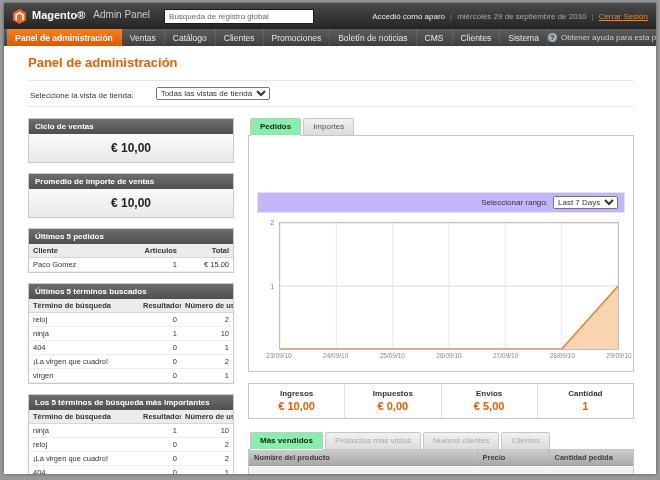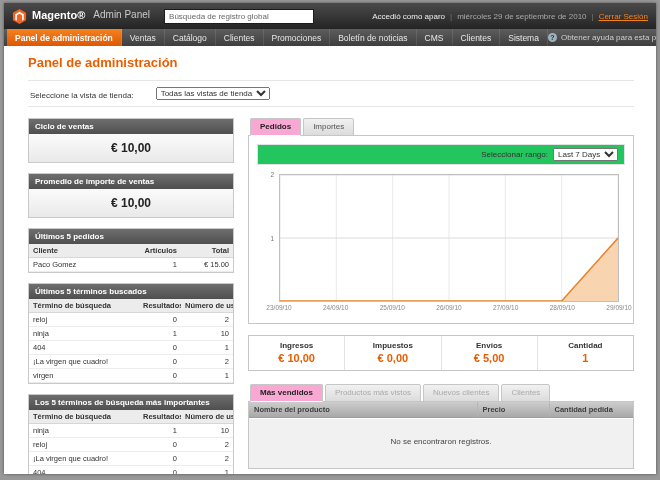--- a/index.html
+++ b/index.html
@@ -98,29 +98,29 @@
   td.num, thead td.num { text-align: right; }
   .side-table td:nth-child(2) { width: 42px; }
   .side-table td:nth-child(3) { width: 52px; }
   
   .tabs { display: flex; gap: 2px; position: relative; z-index: 2; padding-left: 2px; margin-bottom: -1px; }
   .tab {
     font-size: 8px; padding: 3px 9px 4px; cursor: pointer;
     border: 1px solid #c6c6c6; border-radius: 2px 2px 0 0;
     background: linear-gradient(#f1f1f1, #dcdcdc); color: #555; white-space: nowrap;
   }
-  .tab.active { background: #f9a8d4; border-bottom-color: #fff; font-weight: bold; color: #222; }
+  .tab.active { background: #86efac; border-bottom-color: #fff; font-weight: bold; color: #222; }
   .tab.disabled { color: #a9a9a9; }
   .panel { border: 1px solid #c6c6c6; background: #fff; padding: 8px; }
   
   .chart-toolbar {
     display: flex; justify-content: flex-end; align-items: center; gap: 5px;
     font-size: 8px; color: #333;
-    background: #22c55e; border: 1px solid #e2e2e2;
-    padding: 3px 6px; margin-bottom: 9px;
+    background: #c4b5fd; border: 1px solid #e2e2e2;
+    padding: 3px 6px; margin-bottom: 9px; margin-top: 48px;
   }
   .chart-area { position: relative; margin: 2px 6px 0 6px; }
   .y-labels { position: absolute; left: 0; top: 0; height: 128px; width: 15px; }
   .y-labels span {
     position: absolute; right: 4px; transform: translateY(-50%);
     font-size: 6.5px; color: #777;
   }
   .plot {
     margin-left: 16px; height: 128px; position: relative;
     background: #fff; border: 1px solid #bfbfbf;

